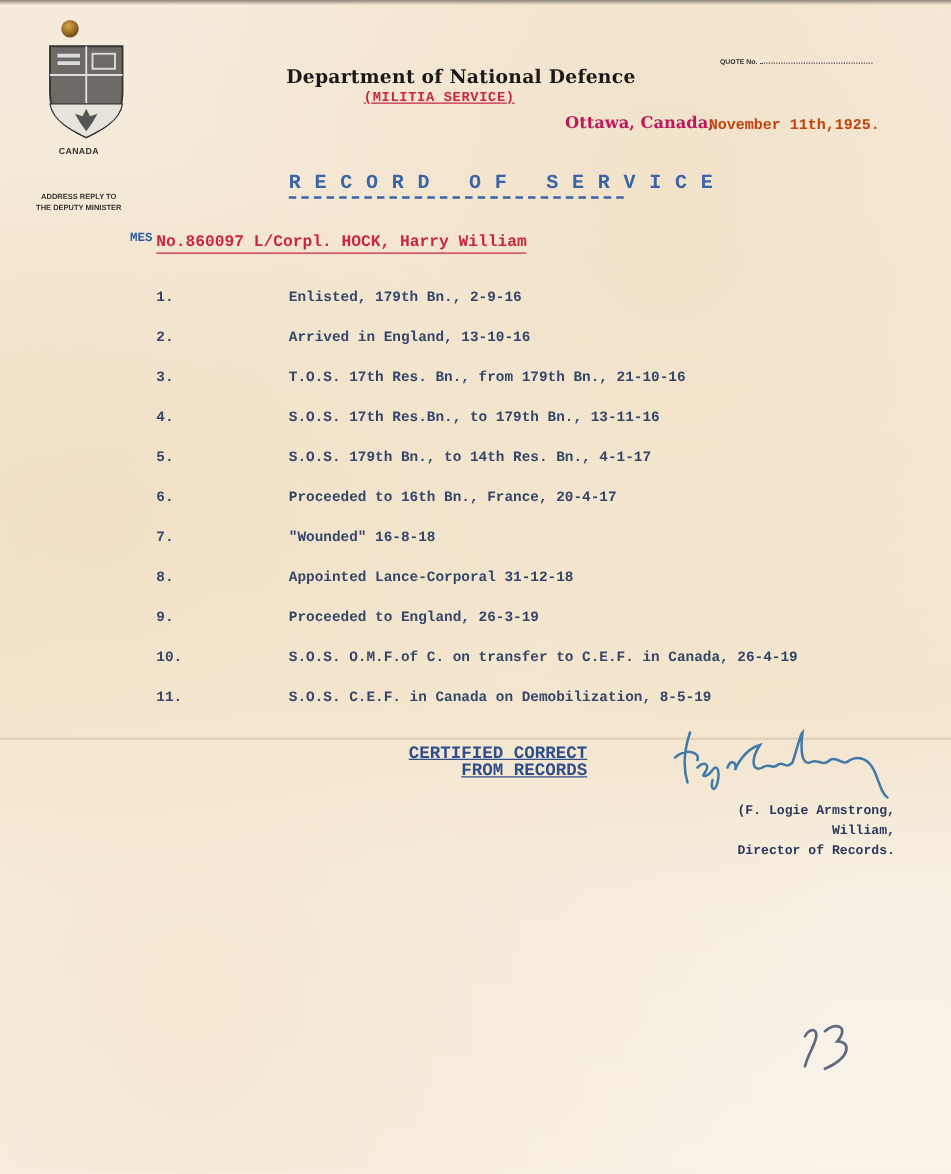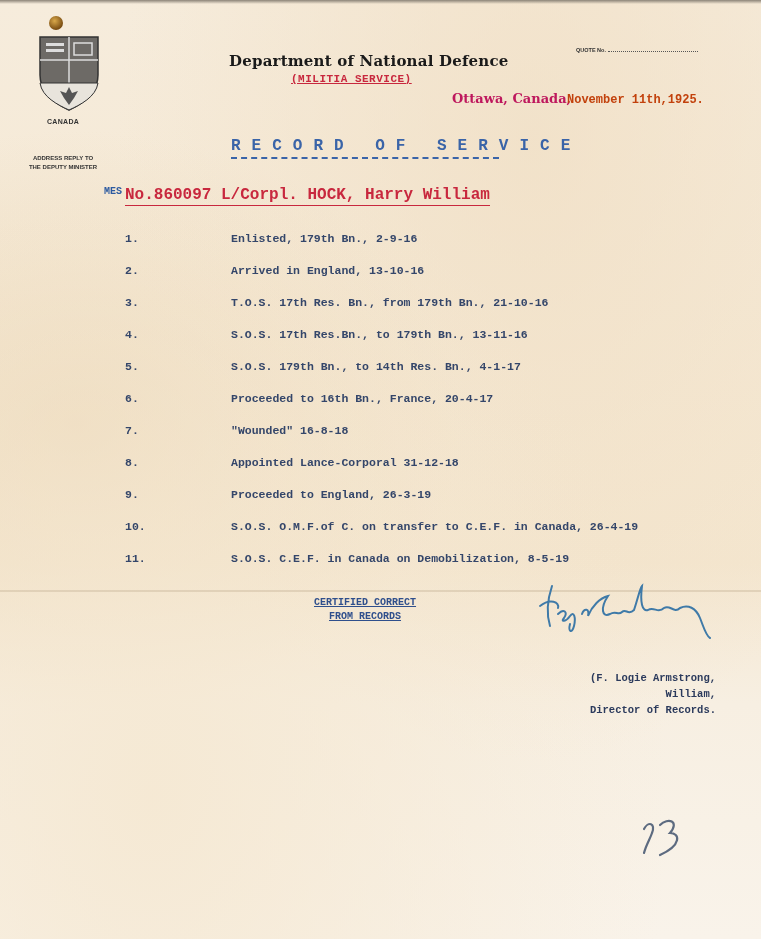--- a/index.html
+++ b/index.html
@@ -32,33 +32,33 @@
       font-size: 15px; color: #1a1a1a; letter-spacing: 0.2px; }
     .militia { position: absolute; left: 291px; top: 73px; font-size: 11px; font-weight: bold; color: #c8283e; letter-spacing: 0.5px; text-decoration: underline; }
     .quote { position: absolute; left: 576px; top: 47px; font-family: "Liberation Sans", sans-serif; font-size: 5.5px; font-weight: bold; color: #333; }
     .quote-line { display: inline-block; width: 90px; border-bottom: 1px dotted #555; margin-left: 2px; }
     .place { position: absolute; left: 452px; top: 91px; font-family: "DejaVu Serif", serif; font-weight: bold; font-size: 13px; color: #be185d; }
     .date { position: absolute; left: 567px; top: 93px; font-size: 12px; color: #c2410c; font-weight: bold; }
 
     .record { position: absolute; left: 231px; top: 137px; font-size: 16px; font-weight: bold; color: #3a64a8; letter-spacing: 11px; }
     .record-rule { position: absolute; left: 231px; top: 157px; width: 268px; border-bottom: 2px dashed #3a64a8; }
 
-    .soldier { position: absolute; left: 125px; top: 186px; font-size: 16px; font-weight: bold; color: #c8283e;
+    .soldier { position: absolute; left: 125px; top: 186px; font-size: 13px; font-weight: bold; color: #c8283e;
       border-bottom: 1.5px solid #c8283e; padding-bottom: 1px; }
 
     .entries { position: absolute; left: 125px; top: 232px; }
     .entry { position: relative; height: 32px; font-size: 11.5px; color: #34466a; font-weight: bold; white-space: nowrap; }
     .entry .num { position: absolute; left: 0; }
     .entry .text { position: absolute; left: 106px; }
 
-    .cert { position: absolute; left: 314px; top: 596px; font-size: 10px; font-weight: bold; color: #2f4f8c; text-align: center; line-height: 14px; }
+    .cert { position: absolute; left: 327px; top: 596px; font-size: 14px; font-weight: bold; color: #2f4f8c; text-align: right; line-height: 14px; }
     .cert span { display: block; text-decoration: underline; }
 
     .signature { position: absolute; left: 530px; top: 578px; width: 190px; height: 62px; }
-    .signer { position: absolute; left: 546px; top: 641px; font-size: 10.5px; font-weight: bold; color: #2b3a5c; line-height: 16px; text-align: right; width: 170px; margin-top: 29px; }
+    .signer { position: absolute; left: 546px; top: 641px; font-size: 10.5px; font-weight: bold; color: #2b3a5c; line-height: 16px; text-align: right; width: 170px; }
 
     .page-num { position: absolute; left: 640px; top: 815px; width: 55px; height: 45px; }
   </style>
 </head>
 <body>
 
 <div class="paper"></div>
 <div class="top-shadow"></div>
 <div class="fold"></div>
 

